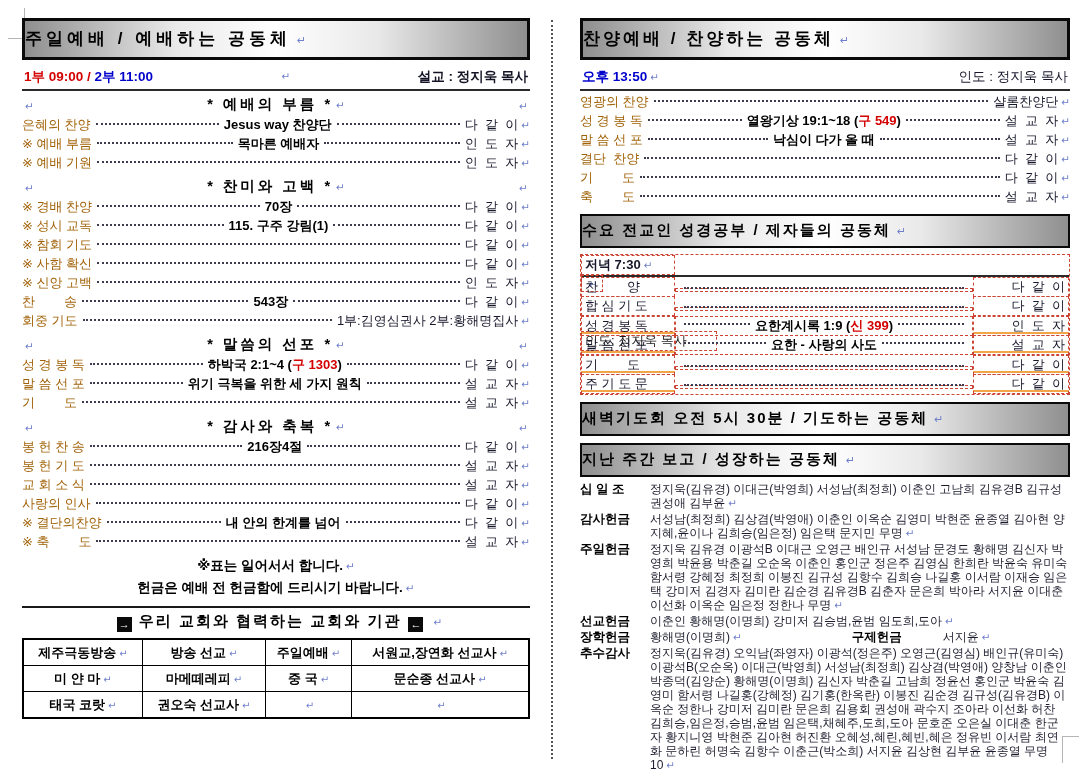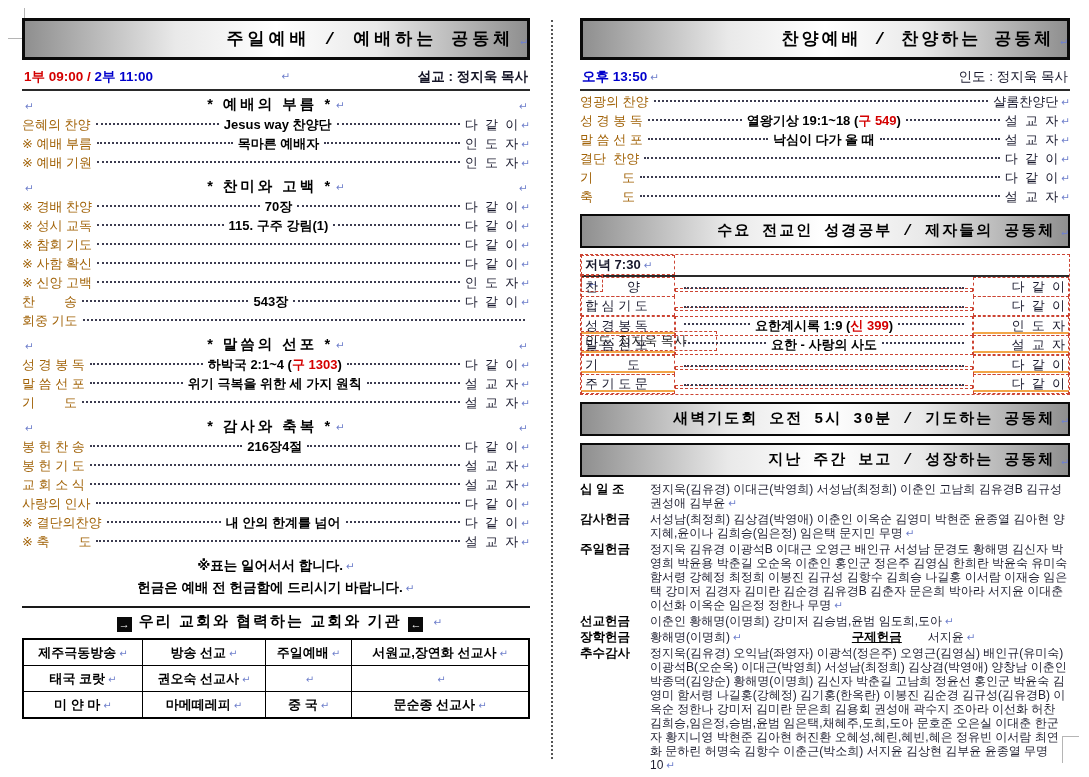--- a/index.html
+++ b/index.html
@@ -7,22 +7,22 @@
     width:1089px;height:777px;overflow:hidden;background:#ffffff;position:relative;
     font-family:"Liberation Sans","DejaVu Sans",sans-serif;color:#1b1b1b;
   }
   
   .page{position:absolute;top:18px;}
   .page-left{left:22px;width:508px;}
   .page-right{left:580px;width:490px;}
   .hdr{
     border:3px solid #0a0a0a;
     background:linear-gradient(90deg,#8f8f8f 0%,#e9e9e9 30%,#ffffff 50%,#e9e9e9 70%,#8f8f8f 100%);
-    text-align:right;font-weight:bold;color:#000;
-    letter-spacing:4px;font-size:17px;padding:6px 0 7px;font-family:Liberation Mono, monospace;
+    text-align:left;font-weight:bold;color:#000;
+    letter-spacing:4px;font-size:17px;padding:6px 0 7px;
   }
   .hdr::after{content:"\21B5";color:#7080cc;font-size:11px;font-weight:normal;letter-spacing:0;margin-left:6px;}
   .hdr-sm{font-size:15px;letter-spacing:2px;padding:5px 0 6px;border-width:2px;margin-top:7px;}
   .times{
     display:flex;justify-content:space-between;align-items:flex-start;
     border-bottom:2px solid #2a2a2a;font-weight:bold;font-size:13.5px;
     padding:8px 2px 3px;margin-bottom:2px;
   }
   .t-red{color:#d40000;}
   .t-blue{color:#0000cc;}
@@ -54,21 +54,21 @@
   .bs-cell{border:1px dashed #cc4433;white-space:pre;padding:0 3px;}
   .bs-c1{width:86px;color:#17172b;}
   .bs-c2{flex:1;display:flex;align-items:baseline;text-align:center;}
   .bs-c3{width:88px;text-align:right;color:#17172b;}
   .bs-head{border-bottom:2px solid #2a2a2a;font-weight:bold;flex-direction:column;}
   .hatch{background-image:linear-gradient(transparent 82%, rgba(240,150,40,.85) 82%, rgba(240,150,40,.85) 92%, transparent 92%);}
   
   .report{margin-top:5px;}
   .entry{position:relative;padding-left:70px;font-size:12px;line-height:14px;margin-bottom:2px;color:#1c1c2e;}
   .elabel{position:absolute;left:0;top:0;font-weight:bold;font-size:12.5px;color:#000;white-space:pre;}
-  .elabel-inline{font-weight:bold;color:#000;margin-left:110px;margin-right:26px;font-size:12.5px;text-decoration:underline;}
+  .elabel-inline{font-weight:bold;color:#000;margin-left:110px;margin-right:41px;font-size:12.5px;}
   
   .col-divider{position:absolute;left:551px;top:20px;bottom:18px;width:0;border-left:2px dotted #555;}
   .corner{position:absolute;}
   .corner-tl{left:8px;top:8px;width:16px;height:30px;border-right:1px solid #b5b5b5;border-bottom:1px solid #b5b5b5;}
   .corner-br{right:10px;bottom:14px;width:16px;height:26px;border-left:1px solid #b5b5b5;border-top:1px solid #b5b5b5;}
 </style>
 </head>
 <body>
 
 <div class="corner corner-tl"></div>
@@ -97,21 +97,21 @@
         <span class="ret tiny"></span>
         <span class="stitle-text ret">* 찬미와 고백 *</span>
         <span class="ret tiny"></span>
       </div>
       <div class="line"><span class="label">※ 경배 찬양</span><span class="leader"></span><span class="center">70장</span><span class="leader"></span><span class="right ret">다  같  이</span></div>
       <div class="line"><span class="label">※ 성시 교독</span><span class="leader"></span><span class="center">115. 구주 강림(1)</span><span class="leader"></span><span class="right ret">다  같  이</span></div>
       <div class="line"><span class="label">※ 참회 기도</span><span class="leader"></span><span class="right ret">다  같  이</span></div>
       <div class="line"><span class="label">※ 사함 확신</span><span class="leader"></span><span class="right ret">다  같  이</span></div>
       <div class="line"><span class="label">※ 신앙 고백</span><span class="leader"></span><span class="right ret">인  도  자</span></div>
       <div class="line"><span class="label">찬        송</span><span class="leader"></span><span class="center">543장</span><span class="leader"></span><span class="right ret">다  같  이</span></div>
-      <div class="line"><span class="label">회중 기도</span><span class="leader"></span></div>
+      <div class="line"><span class="label">회중 기도</span><span class="leader"></span><span class="right ret">1부:김영심권사 2부:황해명집사</span></div>
       <div class="stitle">
         <span class="ret tiny"></span>
         <span class="stitle-text ret">* 말씀의 선포 *</span>
         <span class="ret tiny"></span>
       </div>
       <div class="line"><span class="label">성 경 봉 독</span><span class="leader"></span><span class="center">하박국 2:1~4 (<span class="red">구 1303</span>)</span><span class="leader"></span><span class="right ret">다  같  이</span></div>
       <div class="line"><span class="label">말 씀 선 포</span><span class="leader"></span><span class="center">위기 극복을 위한 세 가지 원칙</span><span class="leader"></span><span class="right ret">설  교  자</span></div>
       <div class="line"><span class="label">기        도</span><span class="leader"></span><span class="right ret">설  교  자</span></div>
       <div class="stitle">
         <span class="ret tiny"></span>
@@ -137,30 +137,30 @@
 
   <table class="partners">
       <tbody>
         <tr>
           <td>제주극동방송</td>
           <td>방송 선교</td>
           <td>주일예배</td>
           <td>서원교,장연화 선교사</td>
         </tr>
         <tr>
+          <td>미 얀 마</td>
+          <td>마메떼레피</td>
+          <td>중 국</td>
+          <td>문순종 선교사</td>
+        </tr>
+        <tr>
           <td>태국 코랏</td>
           <td>권오숙 선교사</td>
           <td></td>
           <td></td>
-        </tr>
-        <tr>
-          <td>미 얀 마</td>
-          <td>마메떼레피</td>
-          <td>중 국</td>
-          <td>문순종 선교사</td>
         </tr>
       </tbody>
     </table>
 </div>
 
 <div class="page page-right">
   <div class="hdr" style="letter-spacing:3px;">찬양예배 / 찬양하는 공동체</div>
 
   <div class="times">
     <span class="t-blue ret">오후 13:50</span>

